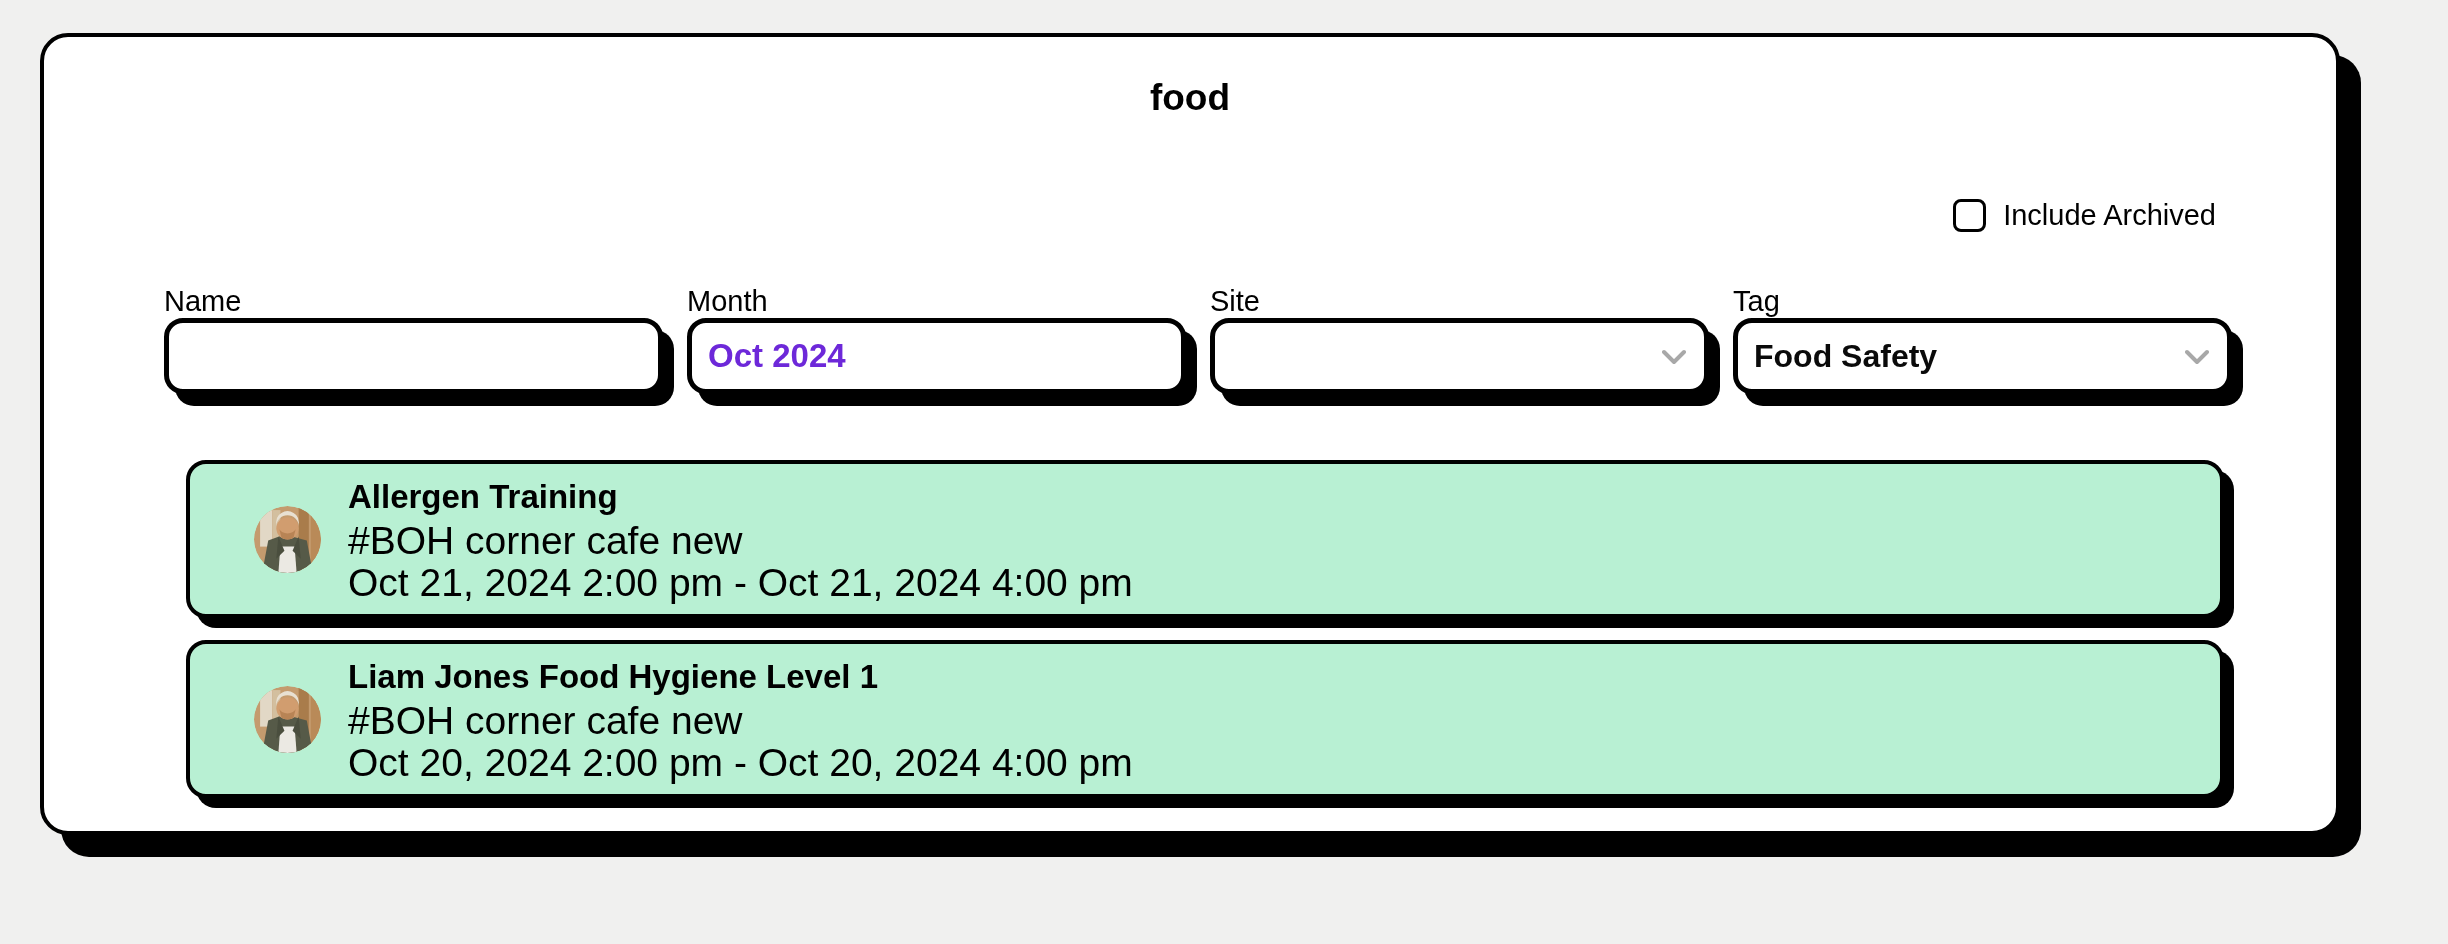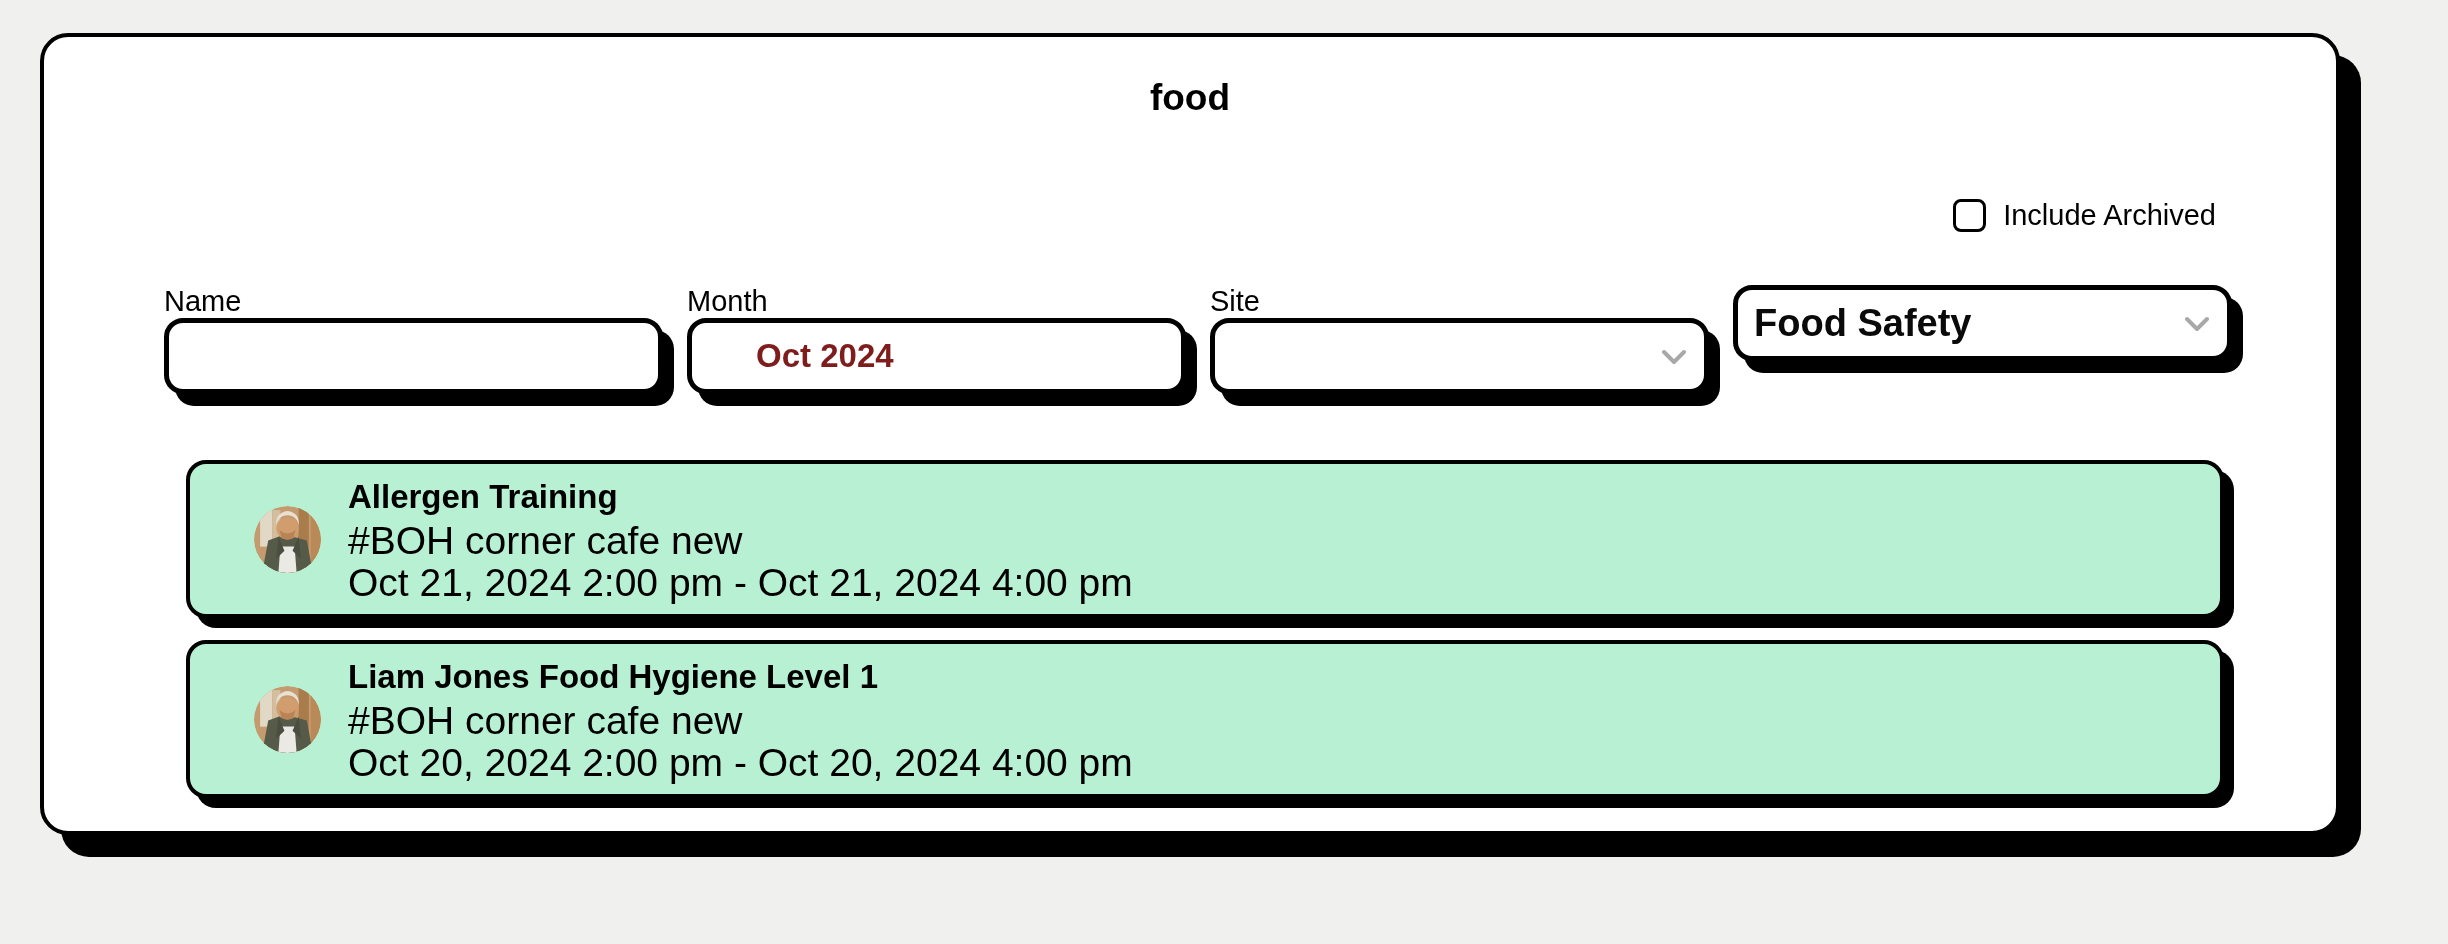--- a/index.html
+++ b/index.html
@@ -68,28 +68,27 @@
   }
   .field-input {
     width: 100%; height: 100%;
     border: none; outline: none;
     background: transparent;
     border-radius: 14px;
     padding: 0 16px;
     font-family: inherit;
     font-size: 33px;
     font-weight: bold;
-    color: #7f1d1d;
-    margin-left: 48px;
+    color: #6d28d9;
   }
   .select-box { cursor: pointer; display: flex; align-items: center; }
   .select-value {
     flex: 1;
     padding: 0 16px;
-    font-size: 38px;
+    font-size: 32px;
     font-weight: bold;
     color: #0a0a0a;
     white-space: nowrap;
     overflow: hidden;
   }
   .chevron {
     position: absolute;
     right: 18px; top: 50%;
     margin-top: -7px;
     width: 24px; height: 16px;
@@ -160,20 +159,21 @@
       <label class="filter-label">Site</label>
       <div class="field-box select-box">
         <span class="select-value"></span>
         <svg class="chevron" viewBox="0 0 24 16">
           <polyline points="2,3 12,13 22,3" fill="none" stroke="#a8a8a8" stroke-width="4" stroke-linecap="round" stroke-linejoin="round"></polyline>
         </svg>
       </div>
     </div>
 
     <div class="filter-col">
+      <label class="filter-label">Tag</label>
       <div class="field-box select-box">
         <span class="select-value">Food Safety</span>
         <svg class="chevron" viewBox="0 0 24 16">
           <polyline points="2,3 12,13 22,3" fill="none" stroke="#a8a8a8" stroke-width="4" stroke-linecap="round" stroke-linejoin="round"></polyline>
         </svg>
       </div>
     </div>
 
   </div>
 

